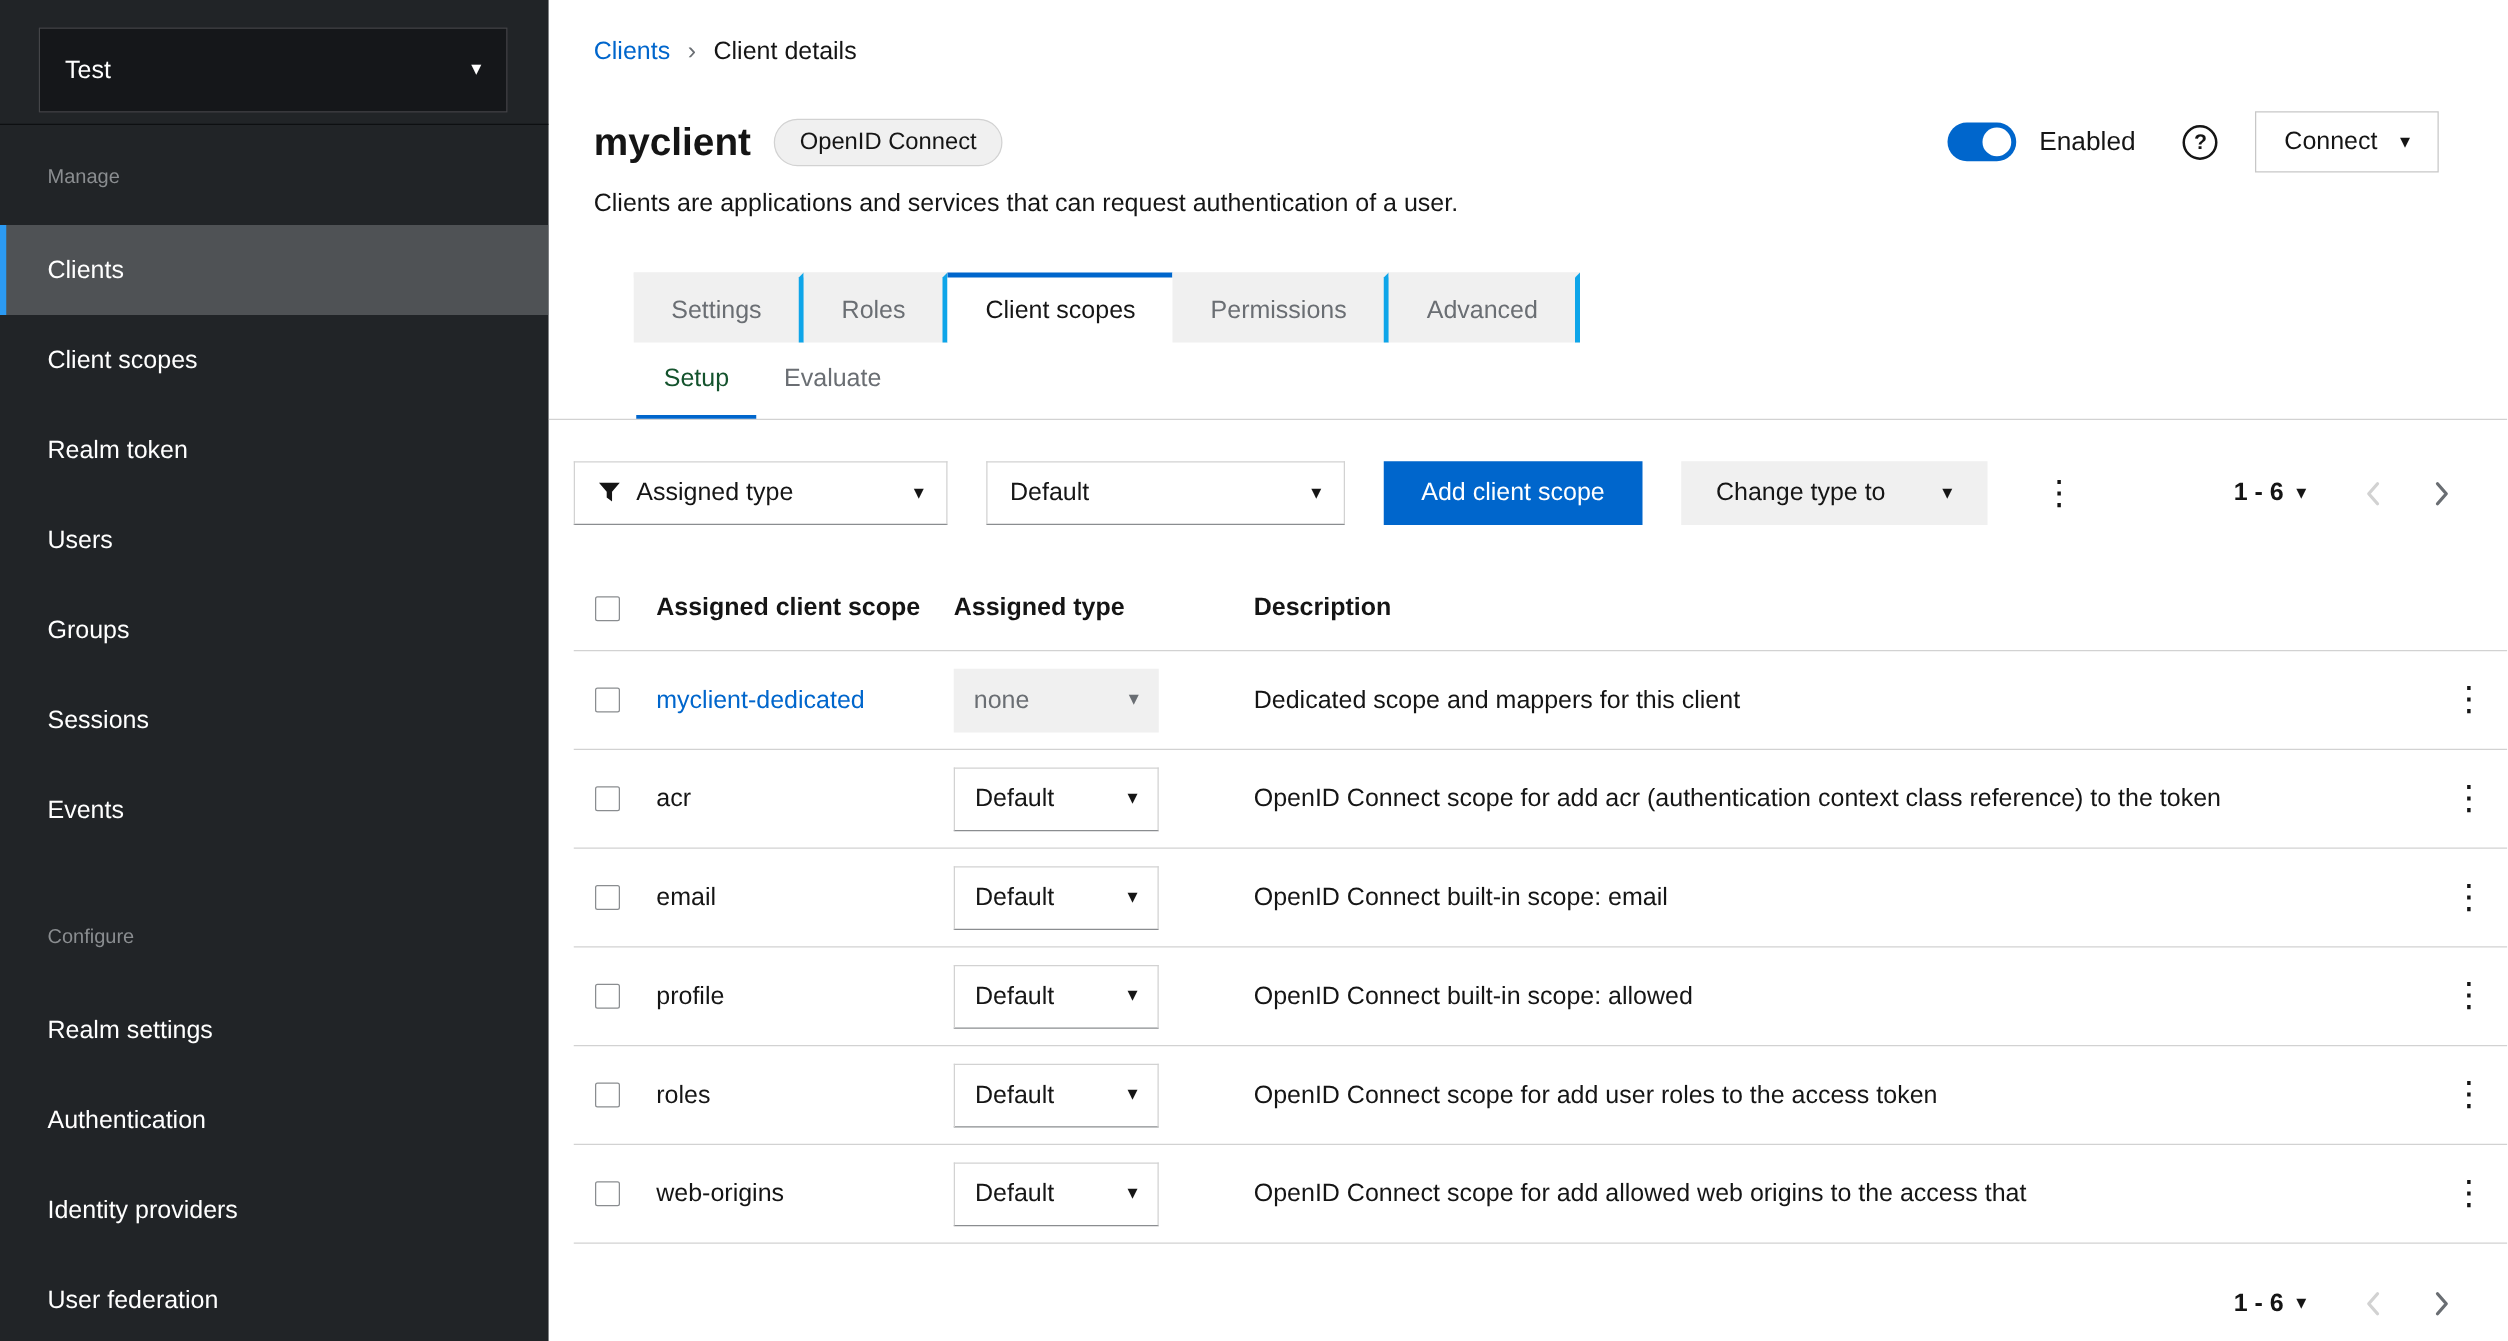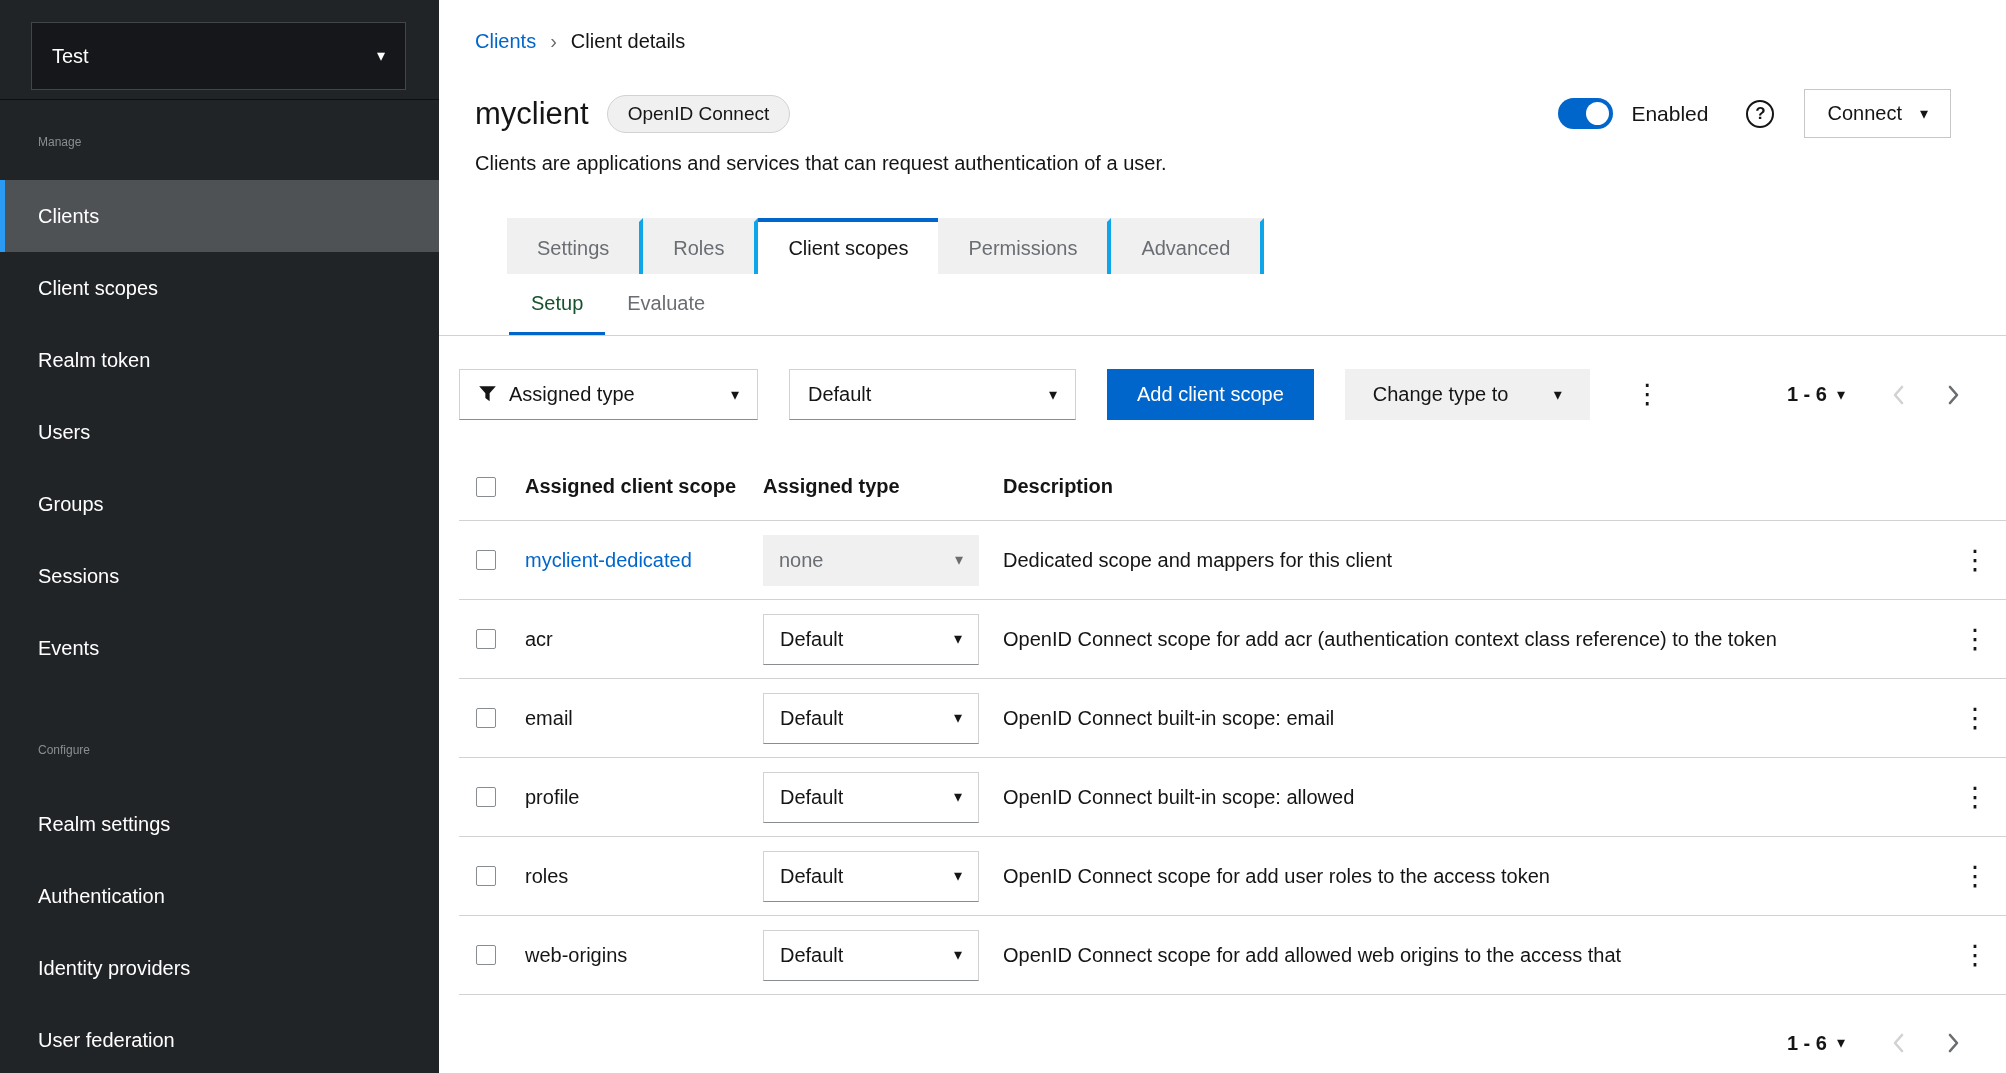--- a/index.html
+++ b/index.html
@@ -6,32 +6,32 @@
   html,body{width:2006px;height:1073px;overflow:hidden}
   body{font-family:"Liberation Sans","DejaVu Sans",sans-serif;color:#151515;background:#fff;font-size:20px}
   .app{display:flex;width:2006px;height:1073px}
 
   
   .sidebar{width:439px;height:100%;background:#212427;color:#fff;flex-shrink:0}
   .sidebar-top{height:100px;padding:22px 33px 0 31px;border-bottom:1px solid #0d0f11}
   .realm-select{height:68px;background:#15171a;border:1px solid #444548;display:flex;align-items:center;justify-content:space-between;padding:0 20px;cursor:pointer}
   .nav-section{overflow:hidden}
   .nav-section.configure{margin-top:24px}
-  .nav-section-title{margin:30px 0 26px 38px;font-size:12px;color:#8a8d90;line-height:24px}
+  .nav-section-title{margin:30px 0 26px 38px;font-size:16px;color:#8a8d90;line-height:24px}
   .nav-item{height:72px;display:flex;align-items:center;padding-left:38px;font-size:20px;color:#fff;cursor:pointer}
   .nav-item.selected{background:#4f5255;border-left:5px solid #2b9af3;padding-left:33px}
   .caret{font-size:16px;line-height:1;color:inherit}
 
   
   .main{flex:1;height:100%;position:relative;background:#fff;overflow:hidden}
   .breadcrumb{padding:30px 0 0 36px;display:flex;align-items:center;gap:14px}
   .crumb-link{color:#0066cc;cursor:pointer}
   .crumb-sep{color:#6a6e73}
   .title-row{display:flex;align-items:center;margin:36px 55px 0 36px}
-  .page-title{font-size:31px;font-weight:400}
+  .page-title{font-size:31px;font-weight:700}
   .badge{margin-left:18px;height:38px;padding:0 20px;border:1px solid #d2d2d2;background:#f0f0f0;border-radius:20px;display:inline-flex;align-items:center;font-size:19px}
   .header-right{margin-left:auto;display:flex;align-items:center}
   .switch{width:55px;height:31px;border-radius:16px;background:#0066cc;position:relative;cursor:pointer}
   .switch .knob{position:absolute;right:4px;top:4px;width:23px;height:23px;border-radius:50%;background:#fff}
   .enabled-label{margin-left:18px;font-size:21px}
   .help-icon{margin-left:38px;width:28px;height:28px;border-radius:50%;border:2.5px solid #151515;display:flex;align-items:center;justify-content:center;font-size:17px;font-weight:700;cursor:pointer}
   .action-dd{margin-left:30px;height:49px;border:1px solid #c7c7c7;display:flex;align-items:center;gap:18px;padding:0 22px;cursor:pointer;background:#fff}
   .page-desc{margin:14px 36px 0 36px}
 
   
@@ -61,21 +61,21 @@
   
   .table{margin-left:20px;margin-top:33px}
   .thead{display:flex;align-items:center;height:68px;border-bottom:1px solid #d2d2d2;font-weight:700}
   .trow{display:flex;align-items:center;height:79px;border-bottom:1px solid #d2d2d2}
   .col-check{width:66px;display:flex;align-items:center;padding-left:17px}
   .checkbox{width:20px;height:20px;border:1px solid #8a8d90;border-radius:2px;background:#fff;cursor:pointer}
   .col-name{width:238px}
   .col-type{width:240px}
   .col-desc{flex:1}
   .col-kebab{width:62px;text-align:center}
-  .row-select{width:216px;height:51px;background:#fff;border:1px solid #d2d2d2;border-bottom-color:#8a8d90;display:flex;align-items:center;justify-content:space-between;padding:0 16px;cursor:pointer}
+  .row-select{width:164px;height:51px;background:#fff;border:1px solid #d2d2d2;border-bottom-color:#8a8d90;display:flex;align-items:center;justify-content:space-between;padding:0 16px;cursor:pointer}
   .row-select.disabled{background:#f0f0f0;border:none;color:#6a6e73}
   .link{color:#0066cc;cursor:pointer}
 
   .bottom-pagination{display:flex;justify-content:flex-end;align-items:center;padding:36px 45px 0 0}
 </style>
 </head>
 <body>
 
 <div class="app">
 

